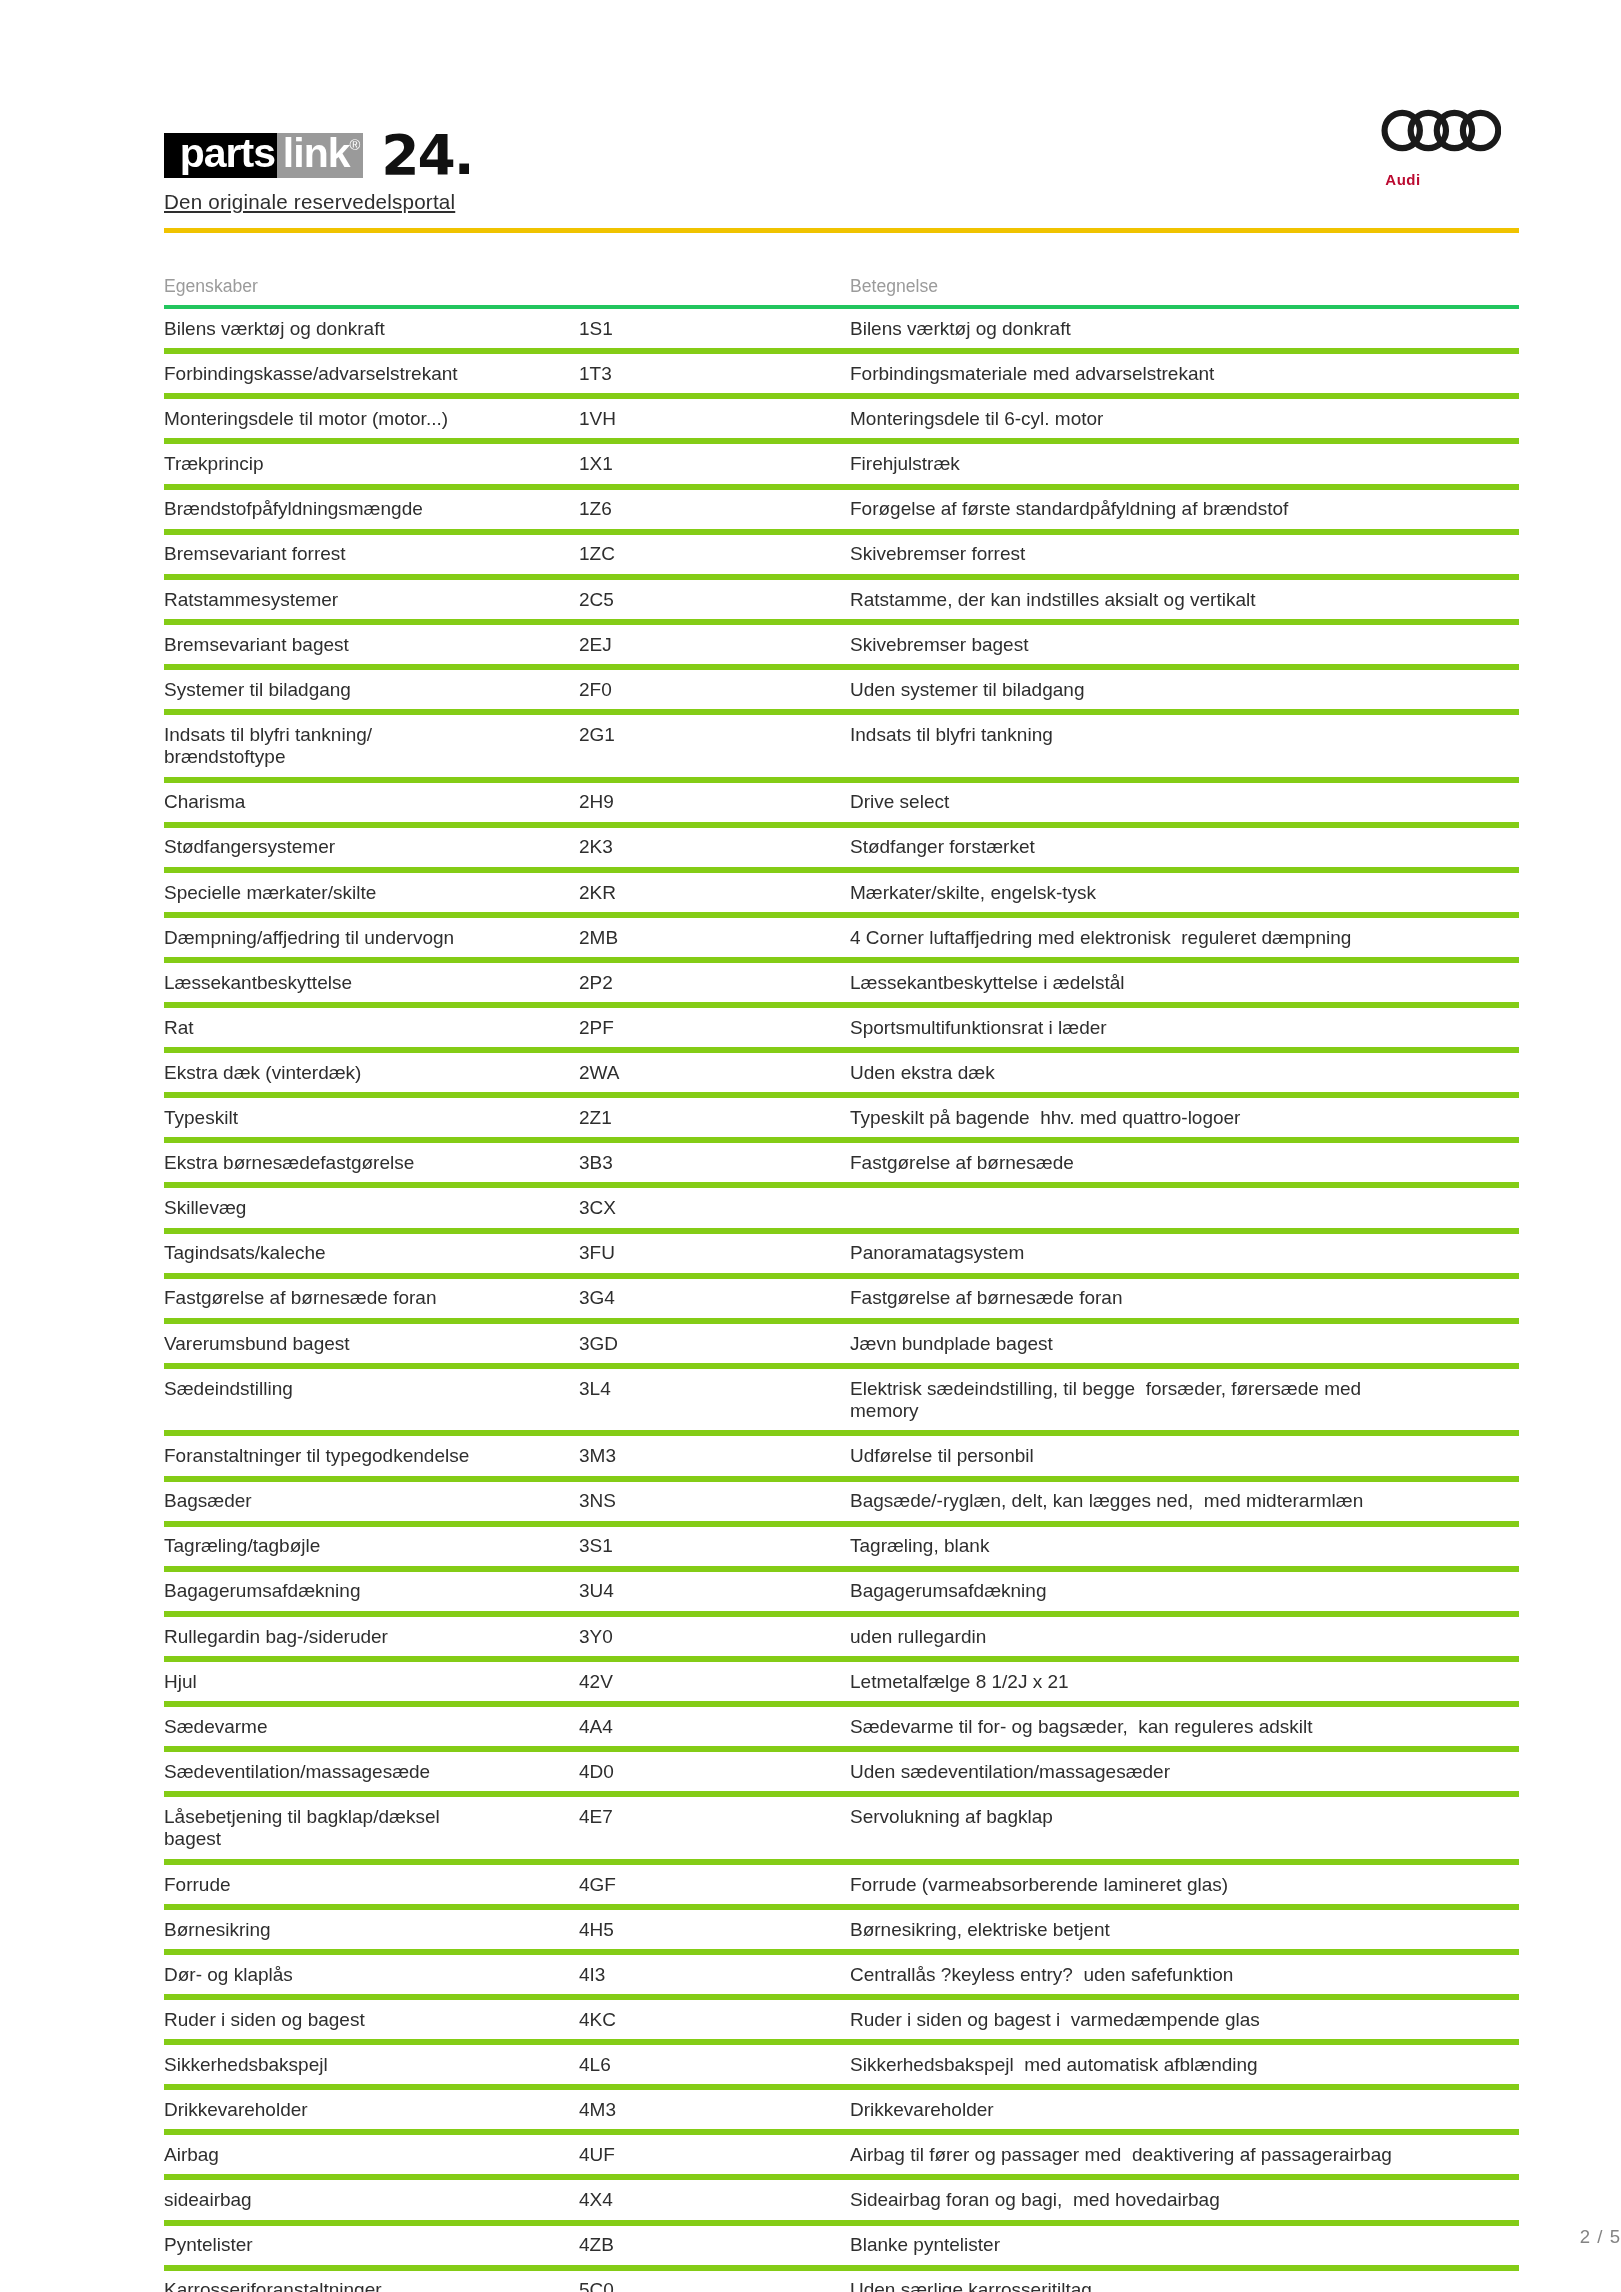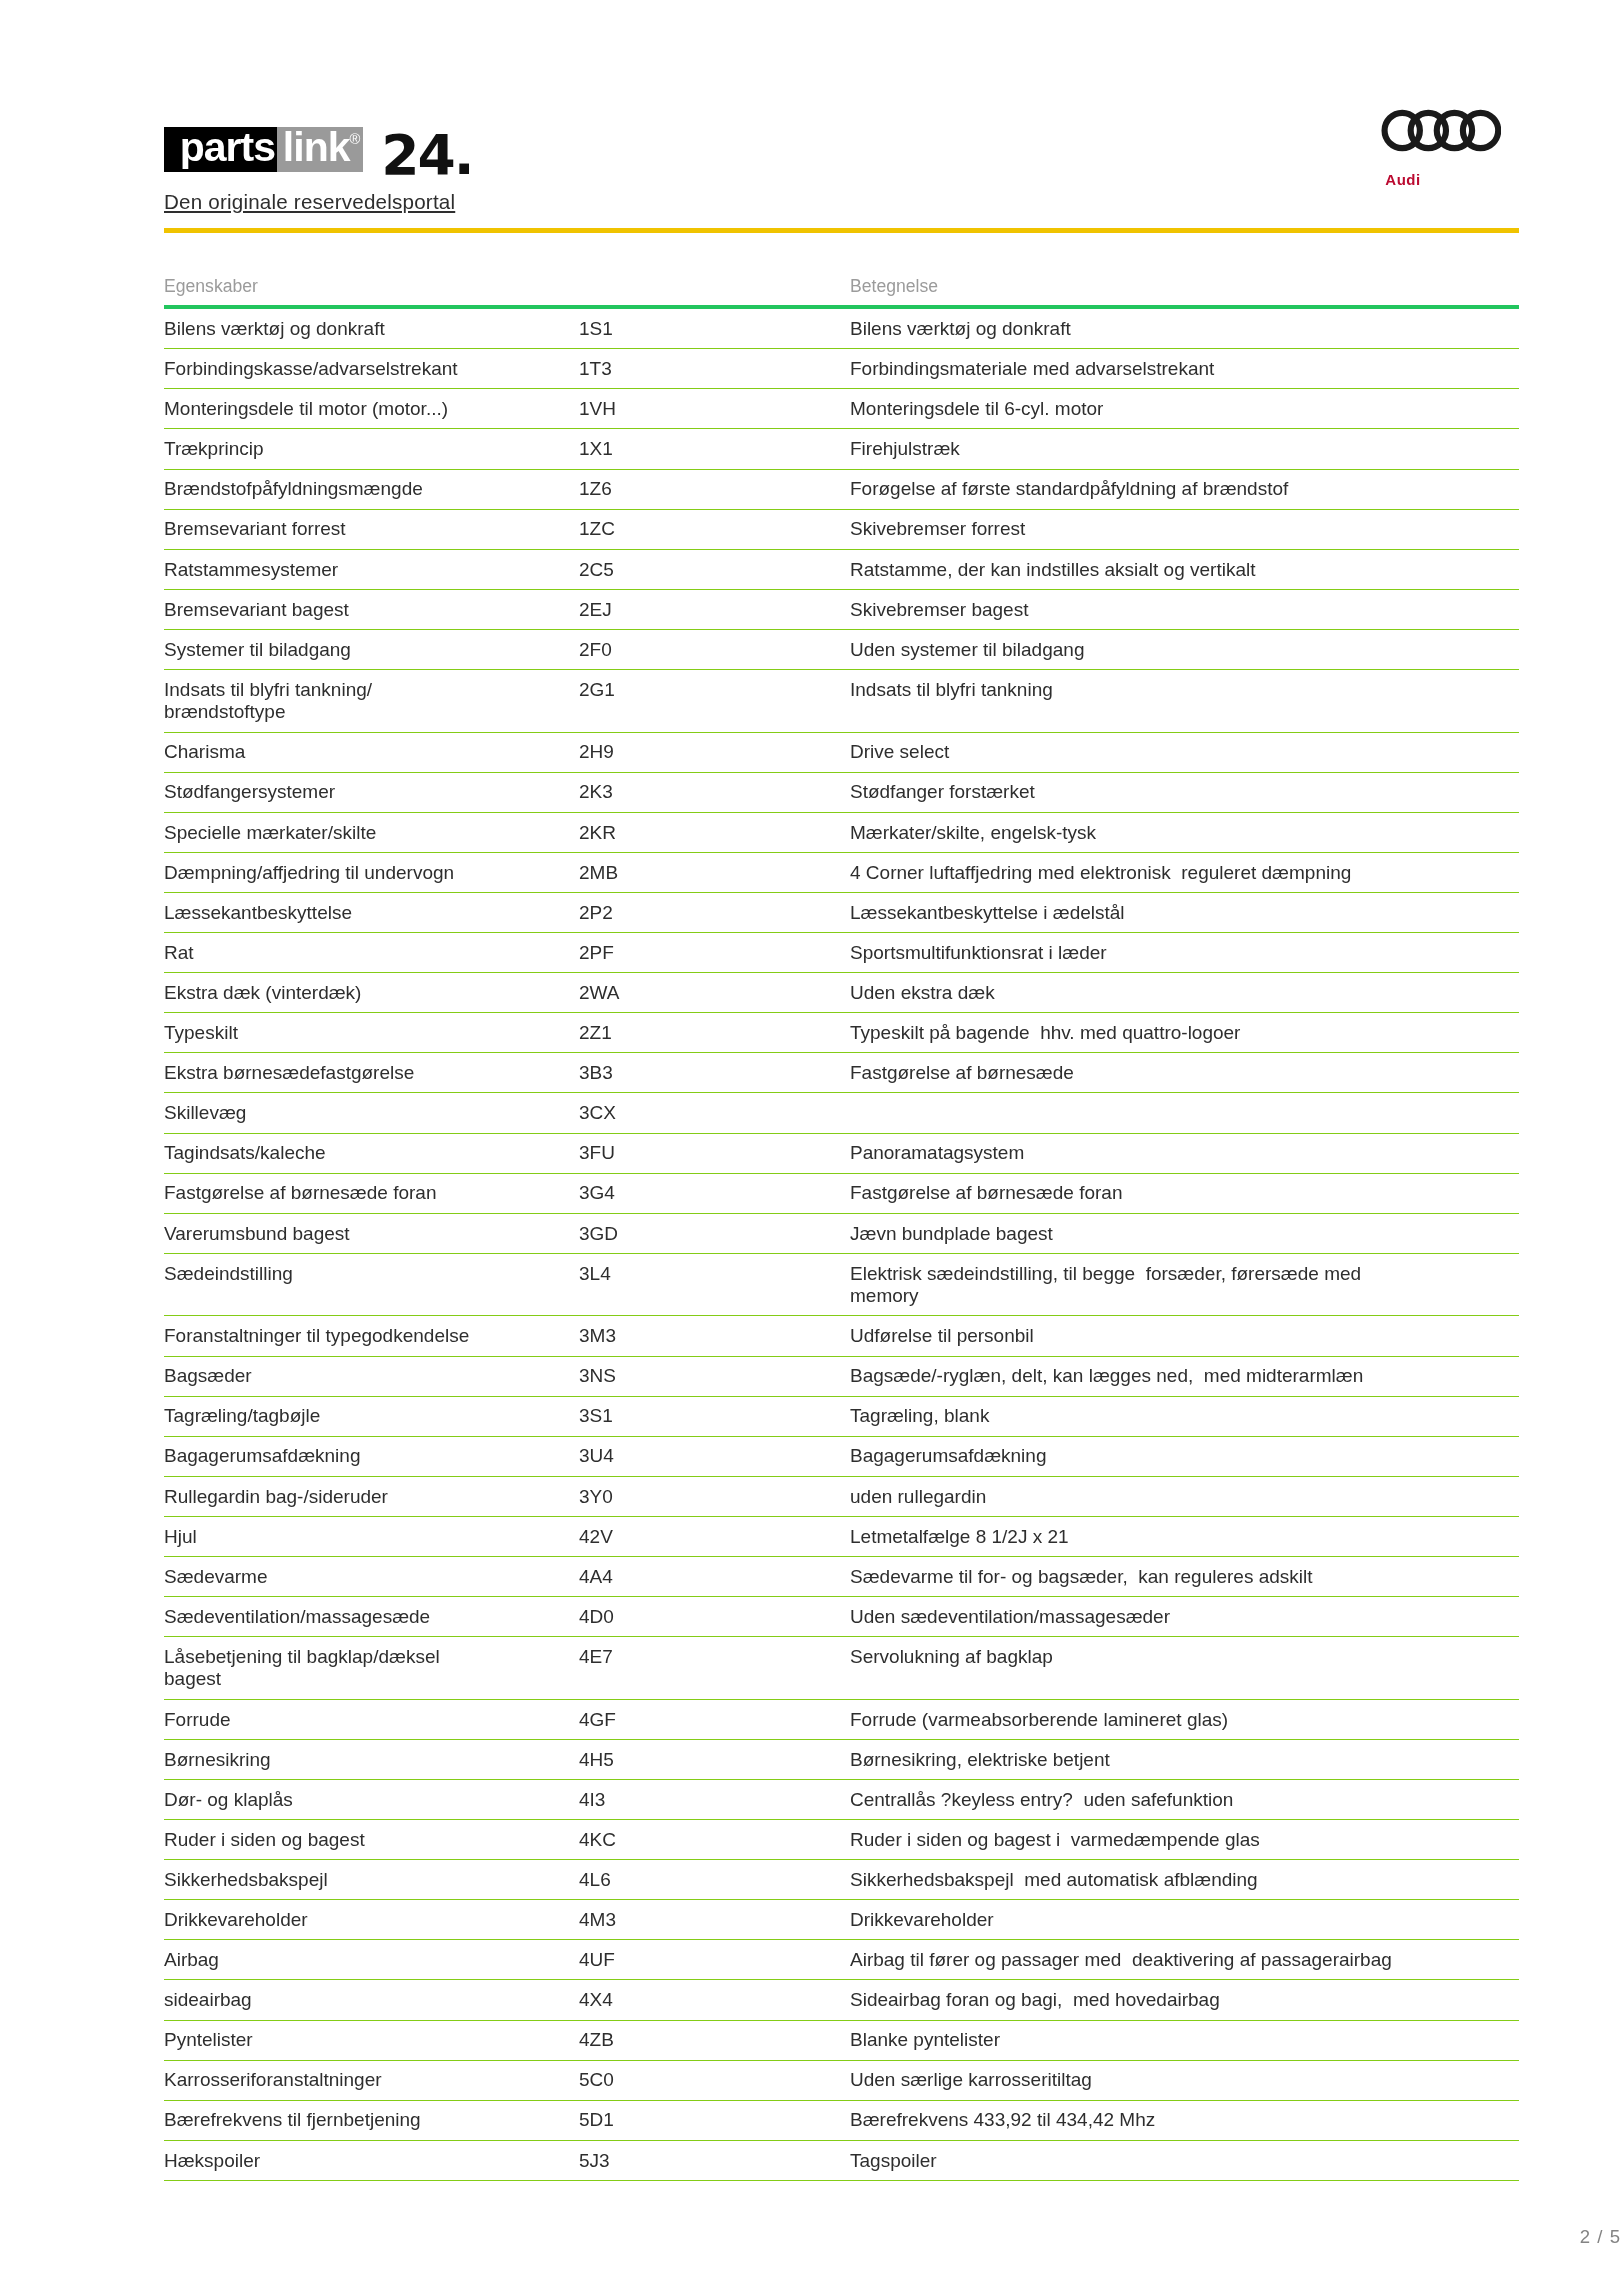--- a/index.html
+++ b/index.html
@@ -14,21 +14,21 @@
     position: absolute; inset: 0;
     padding: 127px 102px 0 164px;
   }
 
   
   .header-row {
     display: flex; justify-content: space-between; align-items: flex-start;
     margin-bottom: 13.7px;
   }
   .pl-logo-block { display: flex; flex-direction: column; }
-  .pl-logo { display: flex; align-items: flex-start; height: 57px; }
+  .pl-logo { display: flex; align-items: center; height: 57px; }
   .pl-box {
     display: flex; align-items: center;
     font-weight: bold; font-size: 41px; color: #ffffff;
     letter-spacing: -1px; line-height: 1;
   }
   .pl-box.black { background: #000000; padding: 0 2px 3.9px 15.7px; border-radius: 0 0 0 0; }
   .pl-box.gray  { background: #9a9a9a; padding: 0 3.9px 3.9px 5.9px; position: relative; }
   .pl-reg { font-size: 14.7px; font-weight: normal; align-self: flex-start; margin-top: 4.9px; }
   .pl-24 {
     color: #111111; font-size: 55px; font-weight: 700;
@@ -44,21 +44,21 @@
   .accent-bar { height: 5.9px; width: 100%; background: #f0c300; margin-top: 9.8px; }
 
   
   .table { margin-top: 37px; }
   .thead {
     display: flex; color: #9b9b9b; font-size: 17.6px;
     padding: 5.9px 0 7.8px 0; border-bottom: 4px solid #22c55e;
   }
   .row {
     display: flex; align-items: flex-start;
-    border-bottom: 1px solid #84cc16;
+    border-bottom: 6px solid #84cc16;
     padding: 8.8px 0 7.8px 0;
   }
   .cell { font-size: 19px; line-height: 22.5px; white-space: pre-wrap; }
   .c-prop { width: 415px; padding-right: 19.6px; }
   .c-code { width: 271px; }
   .c-desc { flex: 1; }
 
   
   .footer {
     position: absolute; left: 0; right: 0; bottom: 45px;

